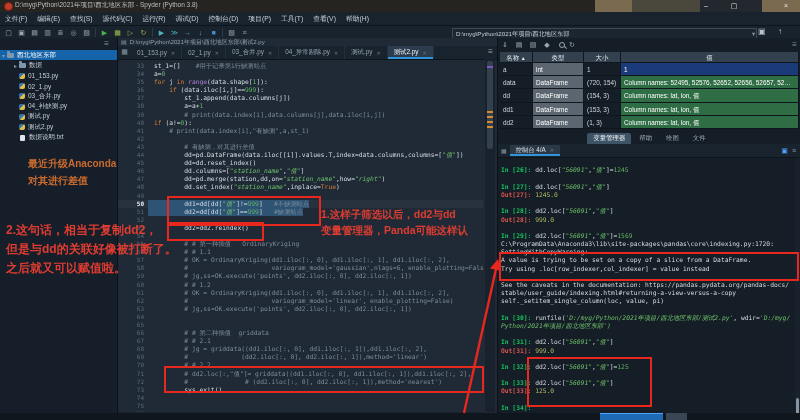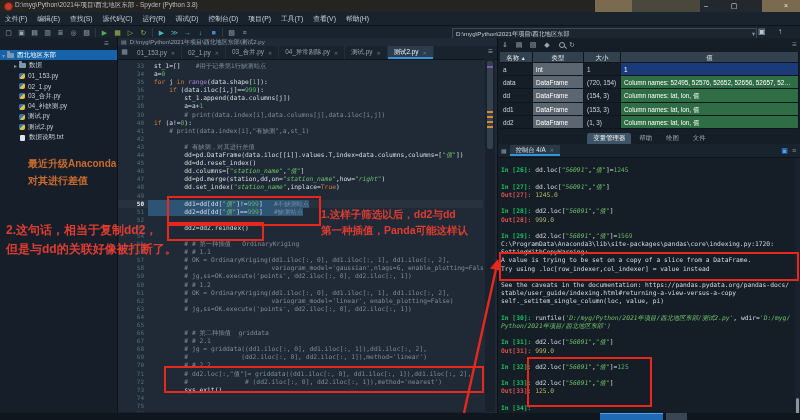--- a/index.html
+++ b/index.html
@@ -558,24 +558,25 @@
     <div id="bt-gray"></div>
   </div>
 
   <div id="ann-orange" class="ann">
       <div>最近升级Anaconda</div>
       <div>对其进行差值</div>
     </div>
   <div id="ann-left-red" class="ann">
       <div>2.这句话，相当于复制dd2，</div>
       <div>但是与dd的关联好像被打断了。</div>
+      <div>之后就又可以赋值啦。</div>
     </div>
   <div id="ann-editor-red" class="ann">
       <div>1.这样子筛选以后，dd2与dd</div>
-      <div>第一种插值，Panda可能这样认</div>
+      <div>变量管理器，Panda可能这样认</div>
     </div>
 
   <div class="redbox" style="left:167px;top:196px;width:150px;height:26px"></div>
   <div class="redbox" style="left:167px;top:222px;width:93px;height:15px"></div>
   <div class="redbox" style="left:164px;top:366px;width:316px;height:23px"></div>
   <div class="redbox" style="left:499px;top:252px;width:296px;height:25px"></div>
   <div class="redbox" style="left:527px;top:357px;width:121px;height:46px"></div>
 
   <svg id="arrow-svg" width="70" height="165">
     <line x1="24" y1="158" x2="56" y2="14" stroke="#e8281e" stroke-width="2.4"></line>

